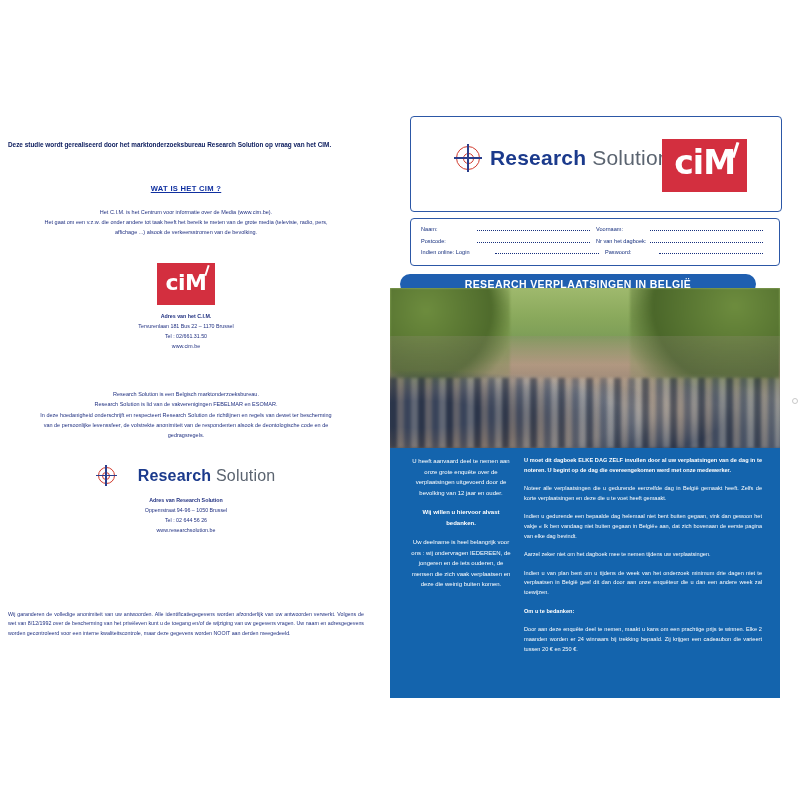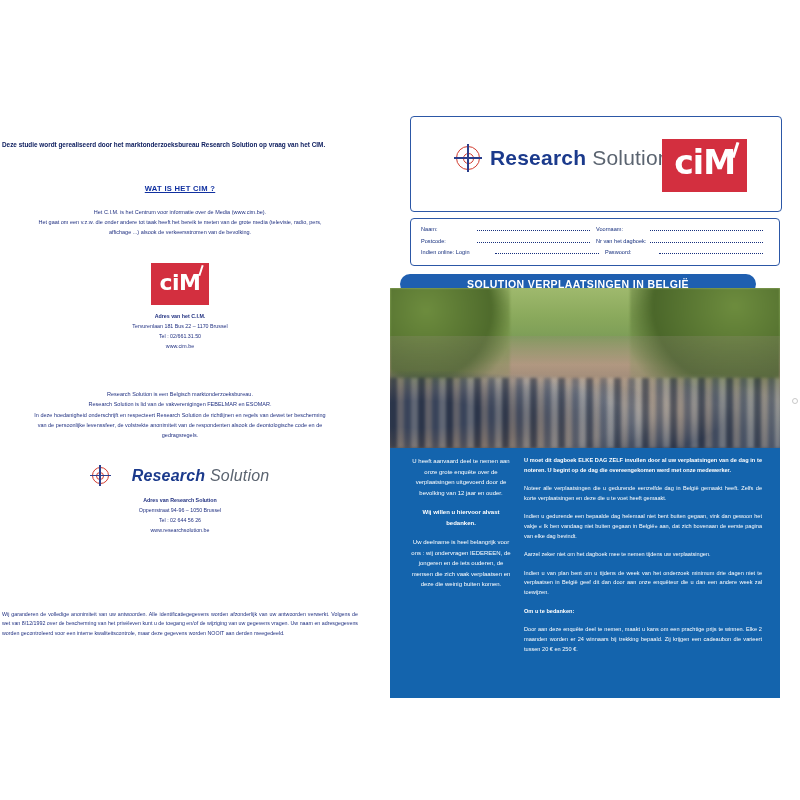--- a/index.html
+++ b/index.html
@@ -15,21 +15,21 @@
     overflow: hidden;
   }
   .page {
     position: absolute;
     inset: 0;
   }
 
   
   .left-panel {
     position: absolute;
-    left: 2px;
+    left: 8px;
     top: 140px;
     width: 356px;
     height: 540px;
     color: #1a1a6e;
     text-align: center;
   }
   .lead-line {
     font-size: 6.4px;
     font-weight: bold;
     color: #102060;
@@ -85,21 +85,20 @@
   .addr .addr-h {
     font-weight: bold;
   }
 
   
   .rs-logo {
     display: inline-flex;
     align-items: center;
     gap: 22px;
     justify-content: center;
-    font-style: italic;
   }
   .rs-mark {
     width: 19px;
     height: 19px;
     position: relative;
     flex: 0 0 auto;
   }
   .rs-mark .ring {
     position: absolute;
     border: 1.4px solid #d23b2e;
@@ -421,21 +420,21 @@
     </div>
     <div class="form-row">
       <span class="fl" style="width:74px">Indien online: Login</span>
       <span class="dots"></span>
       <span class="fl2">Paswoord:</span>
       <span class="dots"></span>
     </div>
   </div>
 
   <div class="title-bar">
-    <span>SOLUTION VERPLAATSINGEN IN BELGIË</span>
+    <span>RESEARCH VERPLAATSINGEN IN BELGIË</span>
   </div>
 
   <div class="photo">
     <div class="sky"></div>
     <div class="trees-l"></div>
     <div class="trees-r"></div>
     <div class="crowd"></div>
     <div class="crowd2"></div>
   </div>
 

